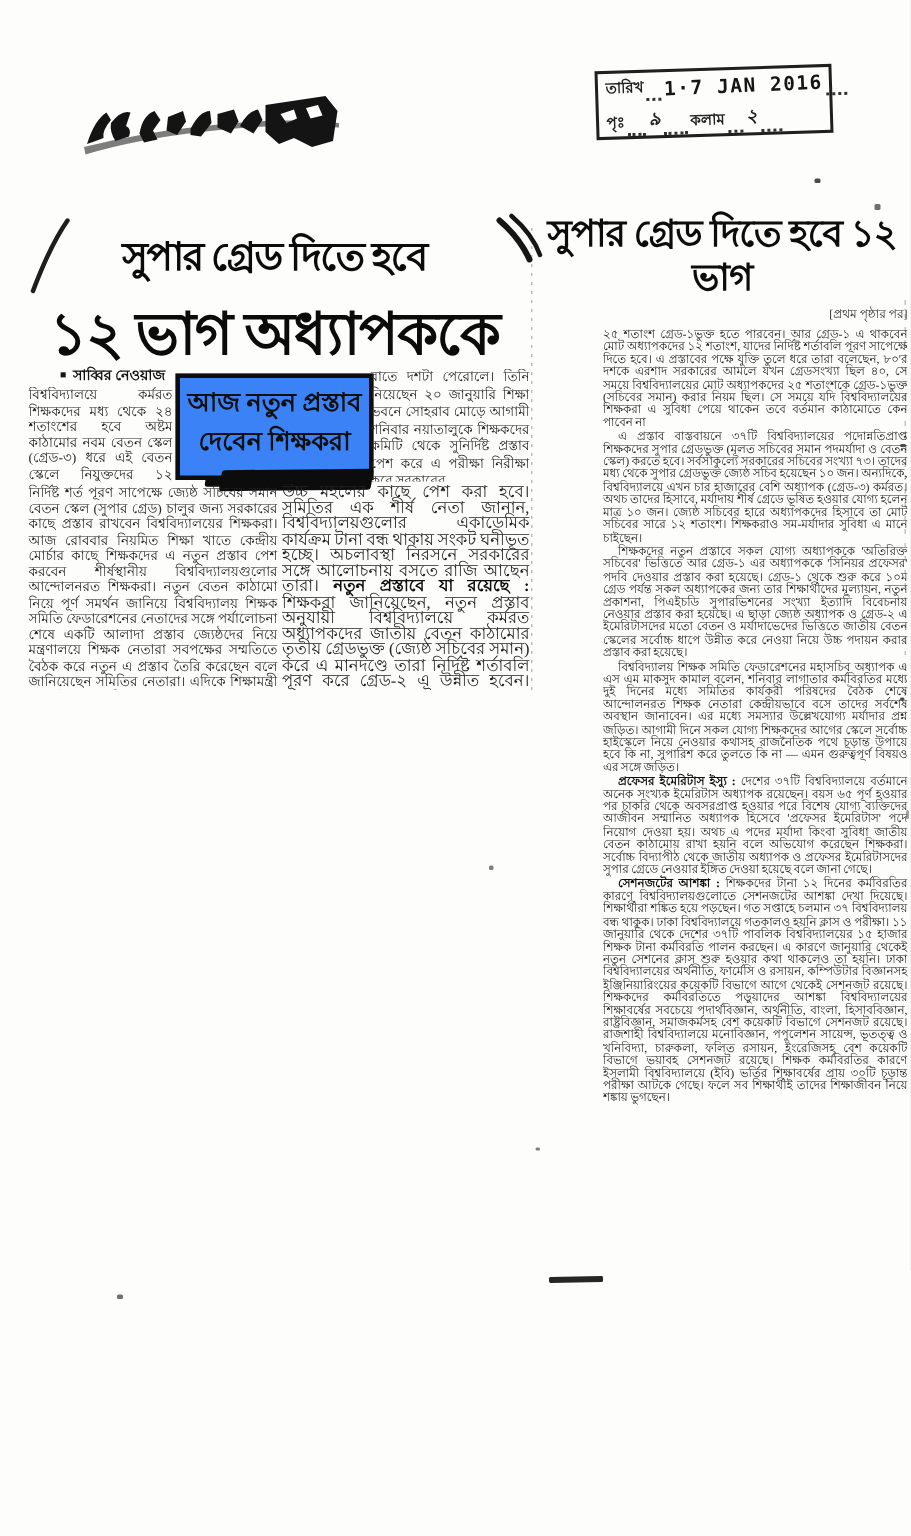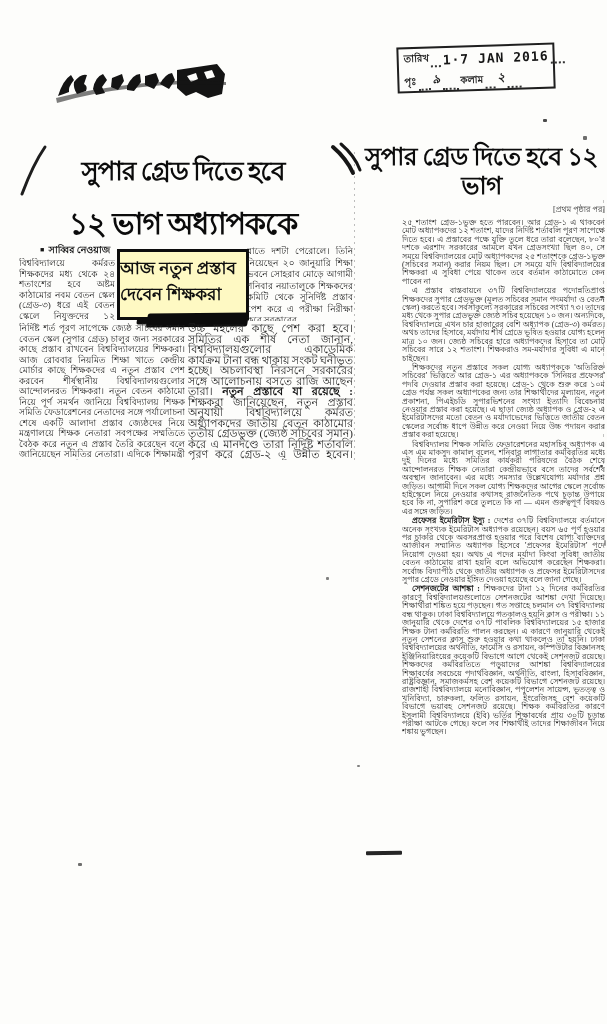--- a/index.html
+++ b/index.html
@@ -23,39 +23,39 @@
     font-family:"DejaVu Sans Mono",monospace;font-size:13px;font-weight:bold;
     letter-spacing:1px;transform:rotate(-.6deg);color:#161616;
   }
   .stamp-val{font-size:12px;font-weight:bold;font-style:italic;}
   
   .hl-left{
     position:absolute;left:8px;top:147px;width:350px;text-align:center;
     font-weight:bold;color:#0b0b0b;letter-spacing:-1px;
   }
   .hl-left .l1{font-size:26px;line-height:50px;}
-  .hl-left .l2{font-size:30px;line-height:54px;}
+  .hl-left .l2{font-size:39px;line-height:54px;}
   .byline{
     position:absolute;left:20px;top:243px;width:130px;
     font-size:9.5px;font-weight:bold;color:#141414;margin-left:20px;
   }
   .bullet{font-size:7px;vertical-align:1px;margin-right:2px;}
   .newscol{
     position:absolute;overflow:hidden;text-align:justify;color:#232323;
     word-spacing:-0.5px;
   }
   .colA{left:19px;top:258px;width:96px;height:63px;font-size:9px;line-height:10.6px;}
   .colC{left:247px;top:246px;width:106px;height:75px;font-size:9px;line-height:11.5px;}
   .colB2{left:19px;top:323px;width:166px;height:137px;font-size:9px;line-height:10.5px;}
   .colD2{left:188px;top:323px;width:165px;height:137px;font-size:11px;line-height:10.5px;}
   .box-subhead{
     position:absolute;left:117px;top:249px;width:126px;height:61px;
-    border:3px solid #0d0d0d;text-align:left;font-weight:bold;
+    border:3px solid #0d0d0d;text-align:center;font-weight:bold;
     font-size:17px;line-height:26px;padding-top:4px;box-sizing:content-box;
-    color:#101010;background:#fef9c3;
+    color:#101010;background:#3b82f6;
   }
   .smudge{
     position:absolute;left:147px;top:313px;width:101px;height:14px;
     background:#0c0c0c;transform:skewX(-10deg) rotate(-.5deg);border-radius:2px;
   }
   .smudge:after{
     content:"";position:absolute;left:-10px;top:4px;width:14px;height:7px;
     background:#0c0c0c;border-radius:2px;
   }
   .runin{font-weight:bold;color:#101010;}

